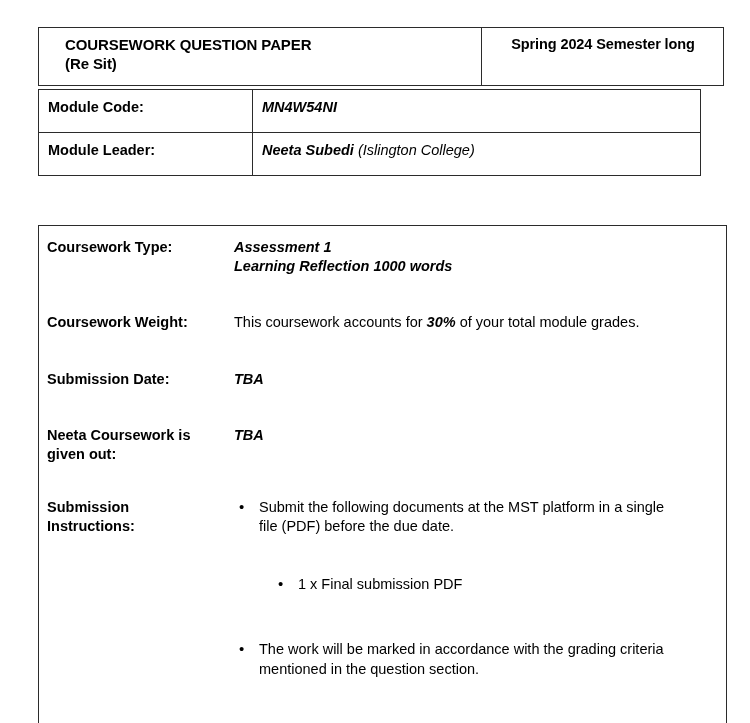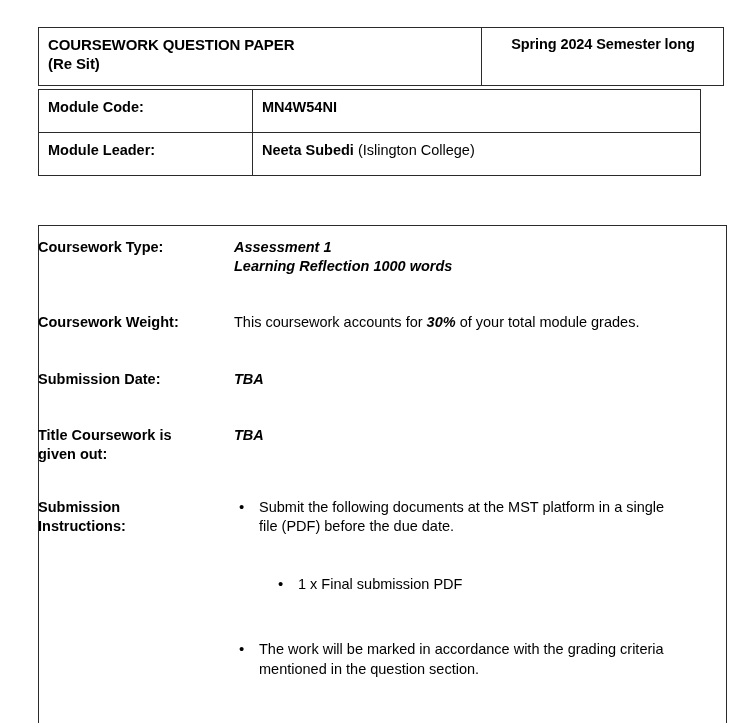--- a/index.html
+++ b/index.html
@@ -46,20 +46,21 @@
     width: 686px;
   }
   #table-header td {
     height: 44px;
     padding-top: 7px;
   }
   .cw-title {
     font-weight: bold;
     font-size: 15px;
     letter-spacing: -0.1px;
+    margin-left: 17px;
   }
   .cw-title .line2 { display: block; }
   .term-cell {
     text-align: center;
     font-weight: bold;
     font-size: 15px;
     vertical-align: top;
     letter-spacing: -0.1px;
   }
 
@@ -69,21 +70,21 @@
     top: 89px;
     width: 663px;
   }
   #table-module td { padding-top: 8px; padding-bottom: 8px; }
   #table-module tr td { height: 26px; }
   .lbl {
     font-weight: bold;
     font-size: 14.5px;
     white-space: nowrap;
   }
-  .val { font-size: 14.5px; }
+  .val { font-size: 14.5px; font-style: italic; }
   .val strong { font-weight: bold; }
   .cw-outer {
     position: absolute;
     left: 38px;
     top: 225px;
     width: 689px;
     height: 498px;
     border: 1px solid #2b2b2b;
     border-bottom: none;
     box-sizing: border-box;
@@ -95,20 +96,21 @@
     top: 225px;
     width: 691px;
   }
   .cw-row {
     display: flex;
     align-items: flex-start;
   }
   .cw-label {
     width: 196px;
     flex: 0 0 196px;
+    padding-left: 9px;
     box-sizing: border-box;
     font-weight: bold;
     font-size: 14.5px;
     line-height: 1.32;
   }
   .cw-body {
     flex: 1 1 auto;
     font-size: 14.5px;
     line-height: 1.34;
     padding-right: 12px;
@@ -218,21 +220,21 @@
       <div class="cw-label">Submission Date:</div>
       <div class="cw-body">
         <b>TBA</b>
       </div>
     </div>
 
     <div style="height:36px;"></div>
 
     <div class="cw-row">
       <div class="cw-label">
-        <div>Title Coursework is</div>
+        <div>Neeta Coursework is</div>
         <div>given out:</div>
       </div>
       <div class="cw-body">
         <b>TBA</b>
       </div>
     </div>
 
     <div style="height:34px;"></div>
 
     <div class="cw-row">

